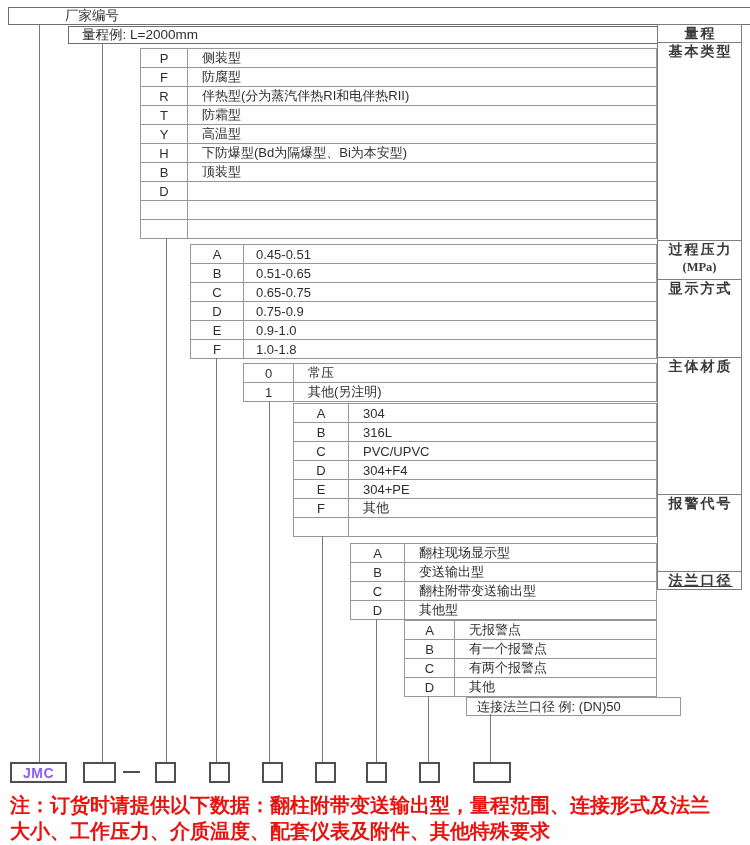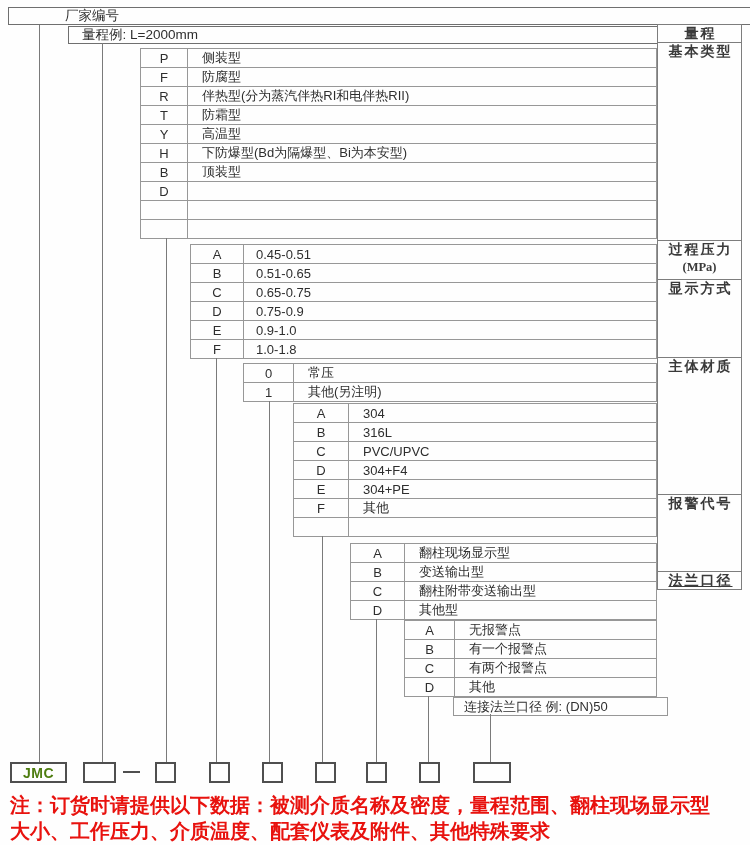--- a/index.html
+++ b/index.html
@@ -20,21 +20,21 @@
   .lab{border:1px solid #7d7d7d;margin-top:-1px;background:#fefefe;
        display:flex;flex-direction:column;align-items:center;justify-content:flex-start;
        font-family:"Liberation Serif",serif;font-weight:bold;font-size:14px;color:#3a3a3a;
        letter-spacing:2px;text-indent:2px;text-align:center;}
   .lab .sub{font-size:12.5px;letter-spacing:0;text-indent:0;font-weight:bold;margin-top:1px;}
   
   .vline{position:absolute;width:1px;background:#7a7a7a;}
   
   .mbox{position:absolute;top:762px;height:17px;border:2px solid #4f4f4f;background:#fefefe;
         display:flex;align-items:center;justify-content:center;}
-  #jmc{font-weight:bold;font-size:14px;letter-spacing:0.5px;color:#4d7c0f;}
+  #jmc{font-weight:bold;font-size:14px;letter-spacing:0.5px;color:#8b5cf6;}
   #dash{position:absolute;top:771px;height:2px;background:#4f4f4f;}
   
   #note{position:absolute;left:10px;top:792px;width:736px;
         font-size:20px;line-height:26px;font-weight:bold;color:#e8120e;}
 </style>
 </head>
 <body>
 
 <div id="frame">
 
@@ -188,21 +188,21 @@
     <div class="row">
         <div class="code" style="width:49px">C</div>
         <div class="desc">有两个报警点</div>
       </div>
     <div class="row">
         <div class="code" style="width:49px">D</div>
         <div class="desc">其他</div>
       </div>
   </div>
 
-  <div class="topbox" style="left:453px;top:697px;width:203px;height:17px;padding-left:10px;font-size:13px;border-color:#979797;">
+  <div class="topbox" style="left:466px;top:697px;width:203px;height:17px;padding-left:10px;font-size:13px;border-color:#979797;">
     <span>连接法兰口径 例: (DN)50</span>
   </div>
 
   <div id="labelcol">
     <div class="lab" style="height:17px;">
         <span>量程</span>
       </div>
     <div class="lab" style="height:197px;">
         <span>基本类型</span>
       </div>
@@ -241,17 +241,17 @@
   <div id="dash" style="left:123px;width:17px;"></div>
   <div class="mbox" style="left:155px;width:17px;"></div>
   <div class="mbox" style="left:209px;width:17px;"></div>
   <div class="mbox" style="left:262px;width:17px;"></div>
   <div class="mbox" style="left:315px;width:17px;"></div>
   <div class="mbox" style="left:366px;width:17px;"></div>
   <div class="mbox" style="left:419px;width:17px;"></div>
   <div class="mbox" style="left:473px;width:34px;"></div>
 
   <div id="note">
-    <span>注：订货时请提供以下数据：被测介质名称及密度，量程范围、翻柱现场显示型</span><br>
+    <span>注：订货时请提供以下数据：翻柱附带变送输出型，量程范围、连接形式及法兰</span><br>
     <span>大小、工作压力、介质温度、配套仪表及附件、其他特殊要求</span>
   </div>
 
 </div>
 
 </body></html>

